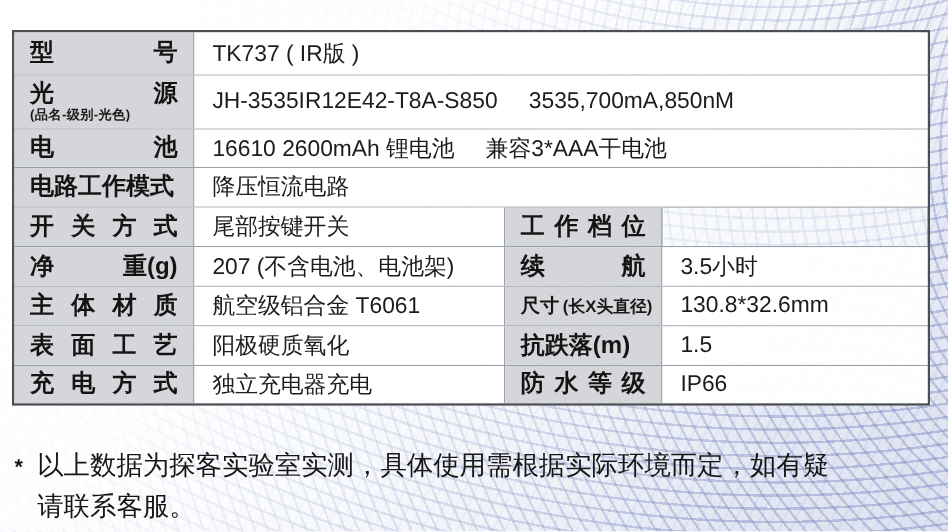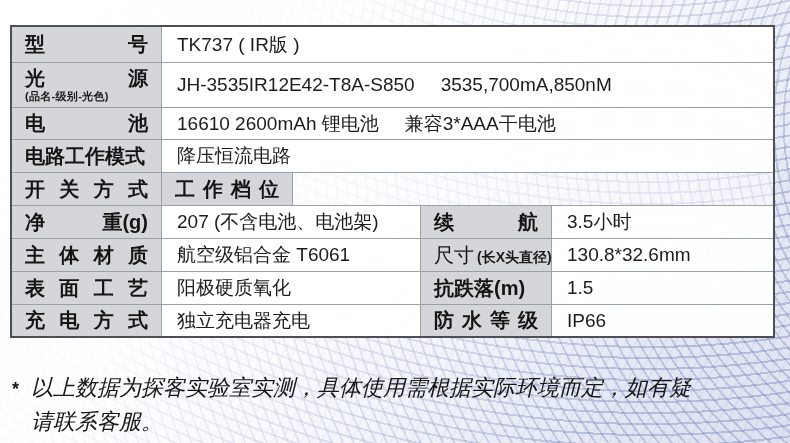--- a/index.html
+++ b/index.html
@@ -42,37 +42,37 @@
   .segs {
     display:flex; justify-content:space-between; width:100%;
     font-weight:bold; font-size:20px; color:#141414; line-height:1.05;
     white-space:nowrap;
   }
   .label-sub {
     font-weight:bold; font-size:11px; color:#1a1a1a; letter-spacing:0.3px;
     line-height:1.1; margin-top:1px; white-space:nowrap;
   }
   .label-inline { display:flex; align-items:baseline; width:100%; white-space:nowrap; }
-  .label-inline .lm { font-weight:normal; font-size:20px; color:#141414; }
+  .label-inline .lm { font-weight:bold; font-size:16px; color:#141414; }
   .label-inline .ls { font-weight:bold; font-size:14px; color:#1a1a1a; margin-left:3px; }
   .value {
     flex:1 1 auto; background:rgba(255,255,255,0.92);
     padding:0 12px 0 15px; font-size:19px; color:#1c1c1c; white-space:nowrap;
   }
   .value .v2 { margin-left:26px; }
   .lvalue { flex:0 0 259px; width:259px; border-right:1px solid #9aa0a8; }
   
   .footnote {
     position:absolute; left:12px; top:371px; width:772px;
     font-size:22px; line-height:34px; color:#161616; font-weight:500;
   }
   .footnote .mark {
     position:absolute; left:0; top:1px; font-size:18px; font-weight:bold;
   }
-  .footnote .fl { padding-left:19px; white-space:nowrap;font-style:italic; }
+  .footnote .fl { padding-left:19px; white-space:nowrap; }
 </style>
 </head>
 <body>
 
 <div class="stage">
   <div class="bg-ripples"></div>
   <div class="bg-fade"></div>
 
   <div class="spec-table">
 
@@ -127,20 +127,23 @@
     </div>
 
     <div class="row rs">
       <div class="cell label">
         <div class="segs">
             <span>开</span>
             <span>关</span>
             <span>方</span>
             <span>式</span>
           </div>
+      </div>
+      <div class="cell value lvalue">
+        <span>尾部按键开关</span>
       </div>
       <div class="cell label label-r">
         <div class="segs">
             <span>工</span>
             <span>作</span>
             <span>档</span>
             <span>位</span>
           </div>
       </div>
     </div>

